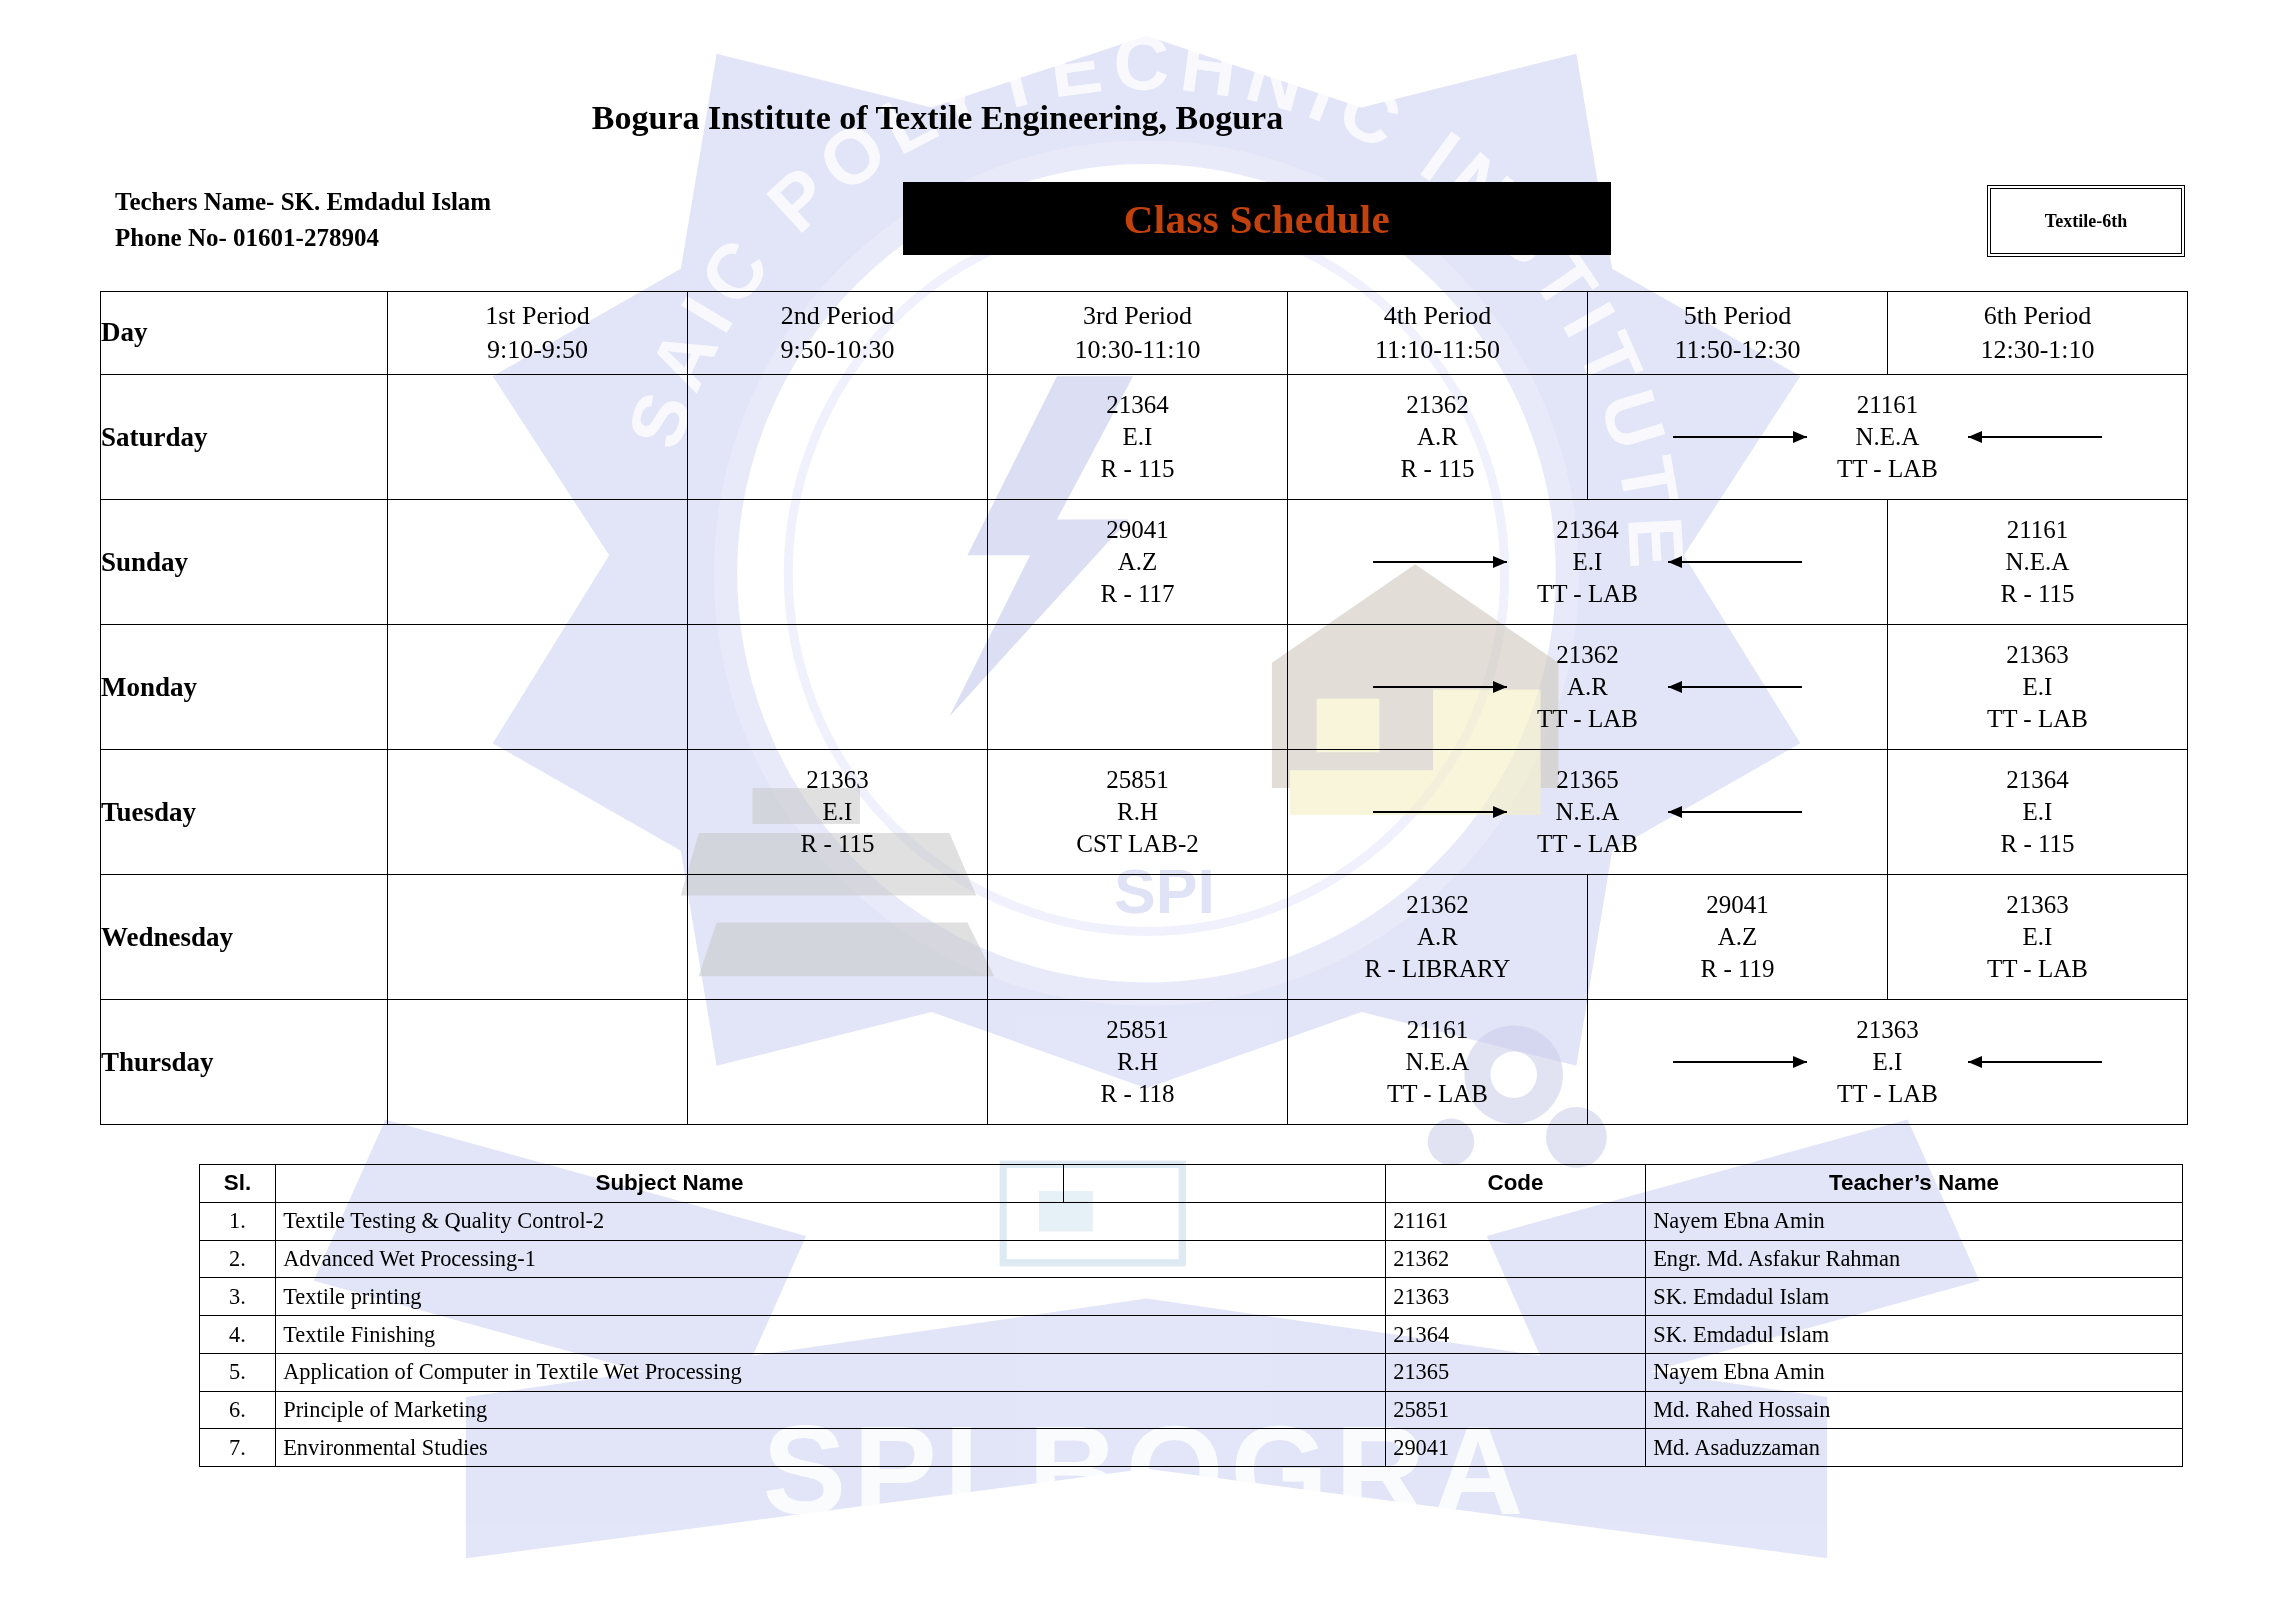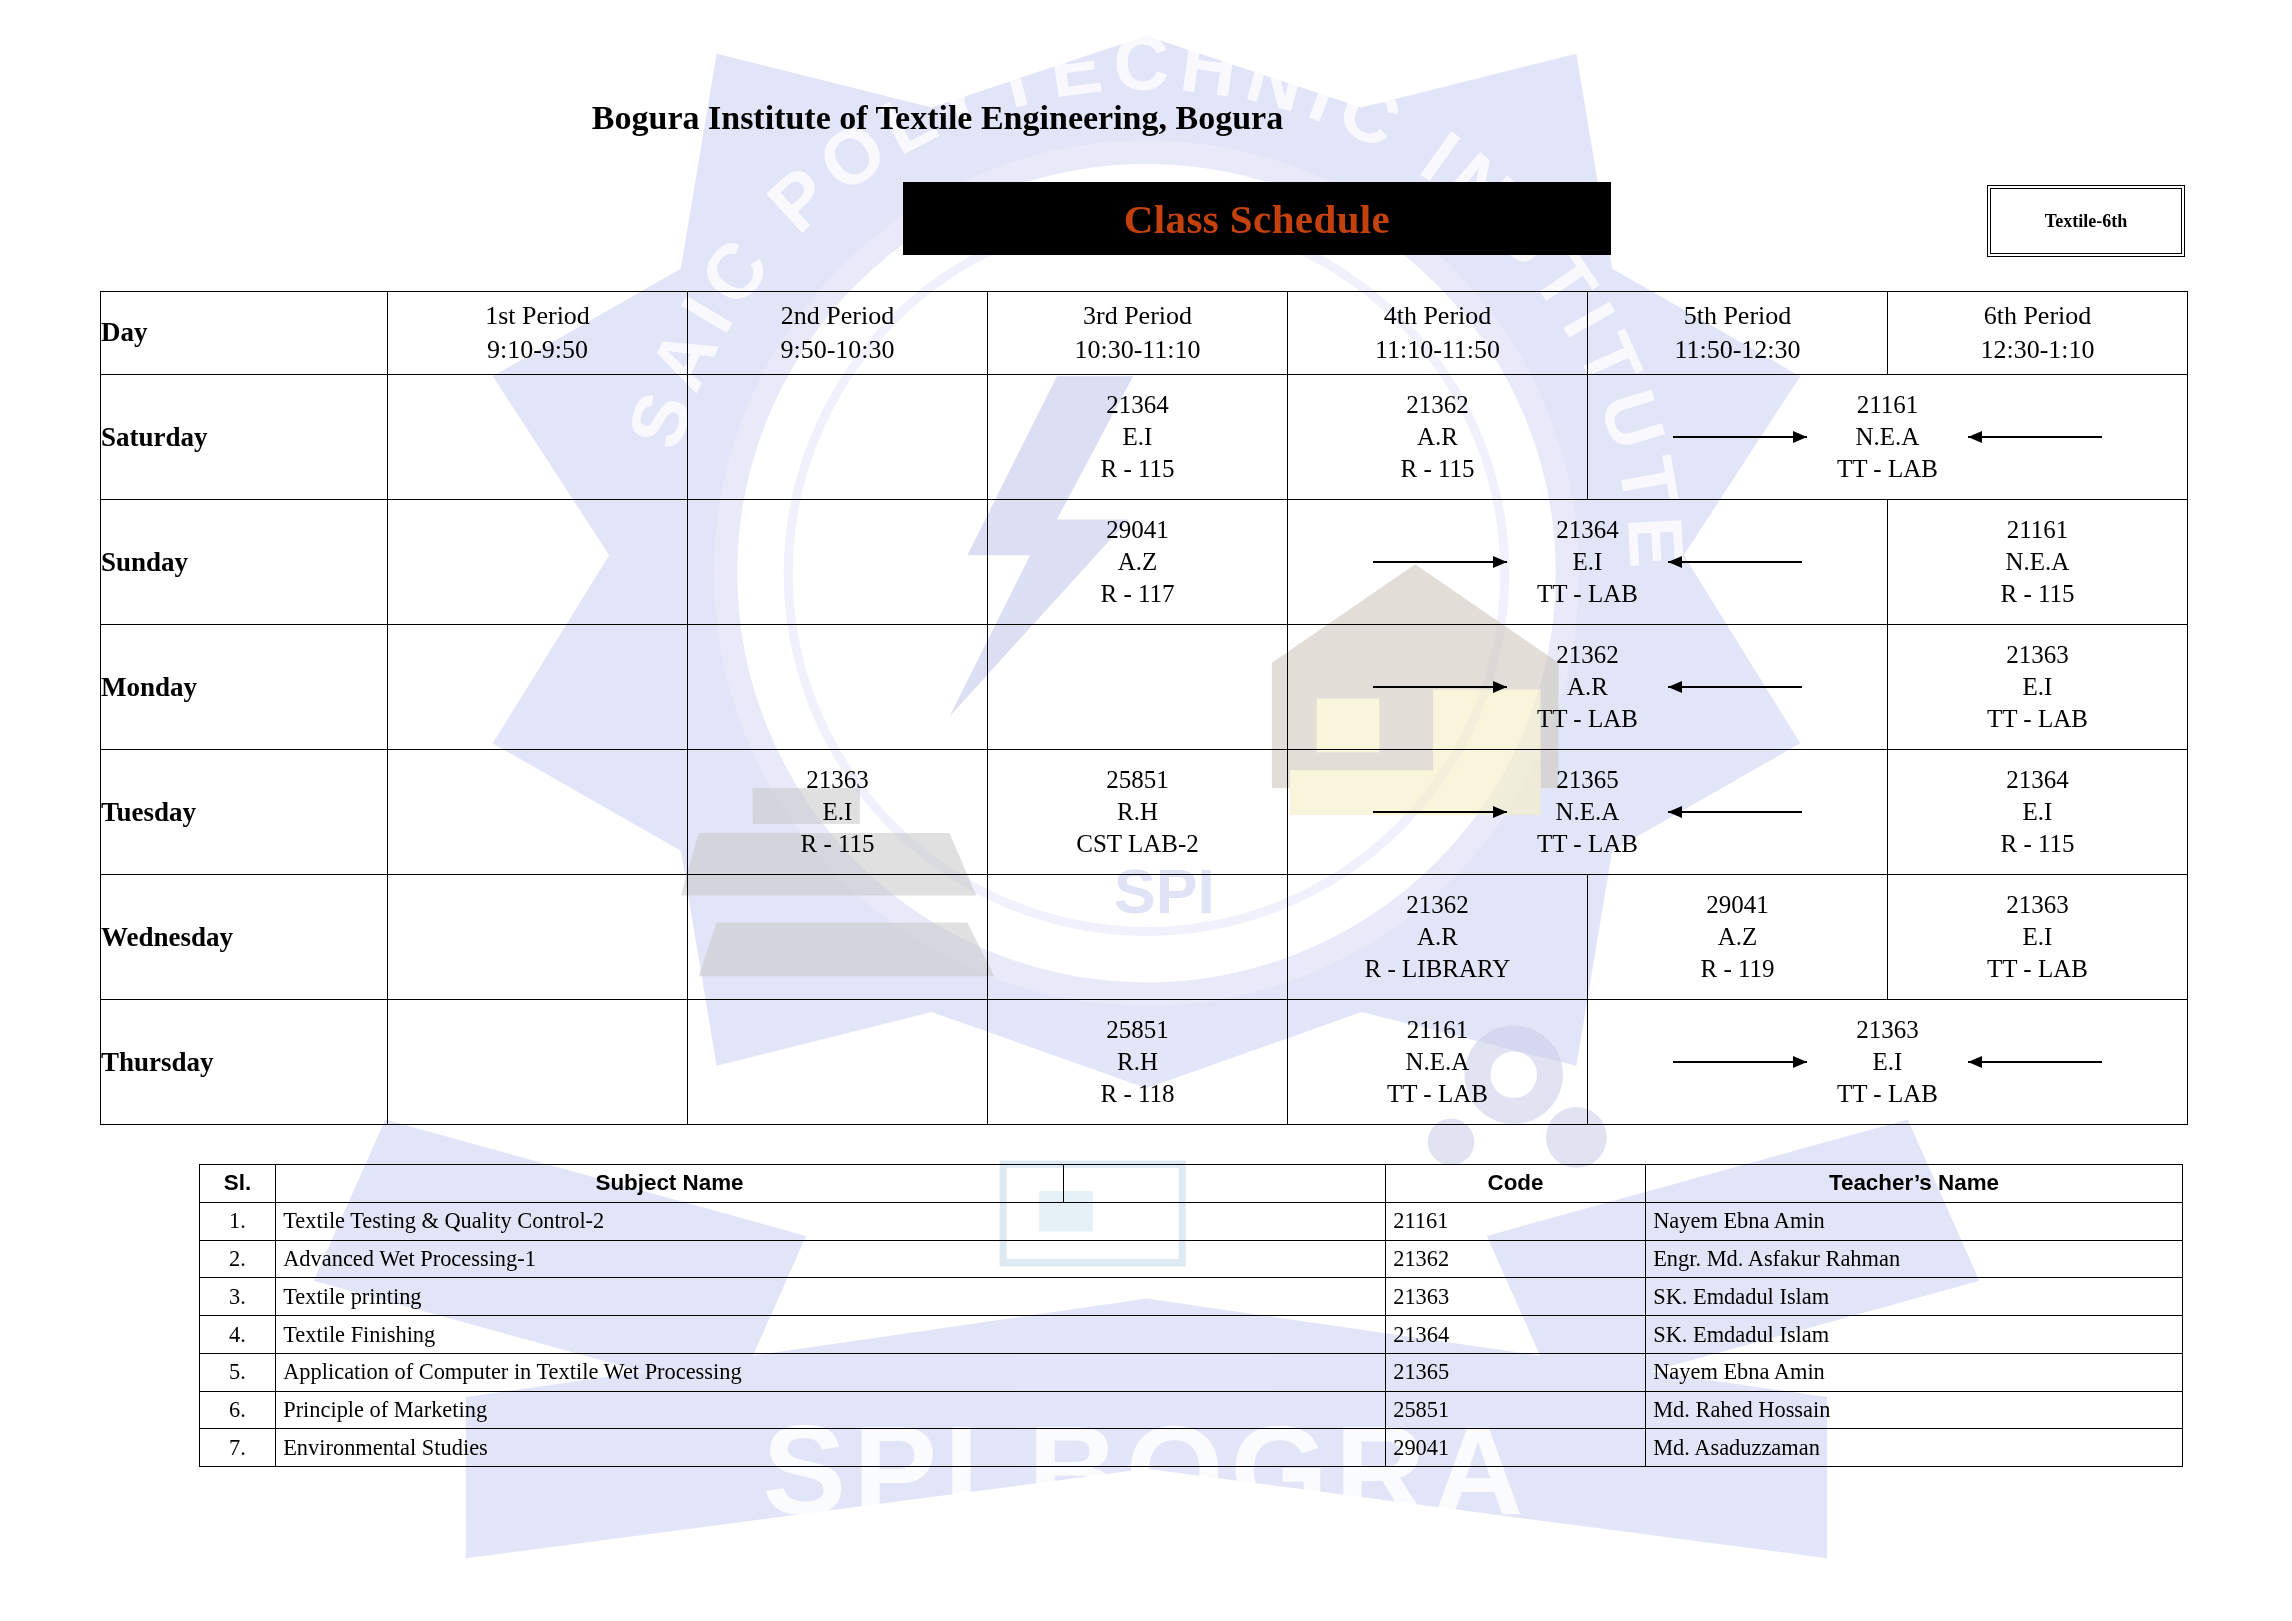--- a/index.html
+++ b/index.html
@@ -261,20 +261,24 @@
   </g>
   <g opacity="0.8">
     <text x="1300" y="1020" text-anchor="middle" font-family="Liberation Sans, sans-serif" font-size="70" font-weight="bold" fill="#d9dcf5">SPI</text>
   </g>
 </svg>
 
 <div class="page">
 
   <div class="institute-title">Bogura Institute of Textile Engineering, Bogura</div>
 
+  <div class="teacher-block">
+    <div>Techers Name- SK. Emdadul Islam</div>
+    <div>Phone No- 01601-278904</div>
+  </div>
 
   <div class="class-schedule-banner">Class Schedule</div>
 
   <div class="dept-badge">Textile-6th</div>
 
   <table class="routine">
     <colgroup>
       <col class="col-day">
         <col class="col-p">
         <col class="col-p">

